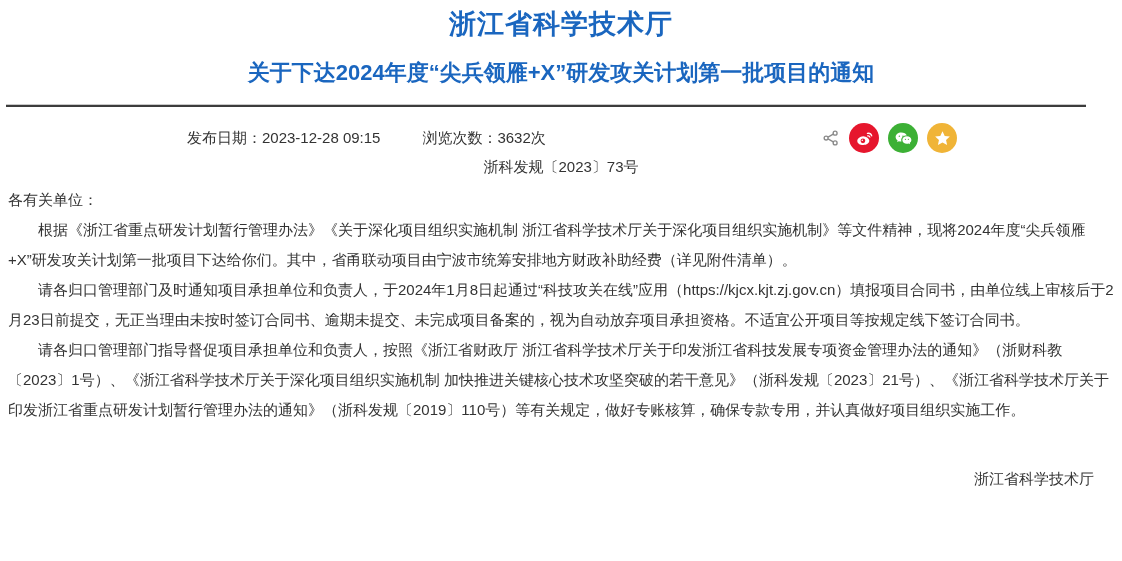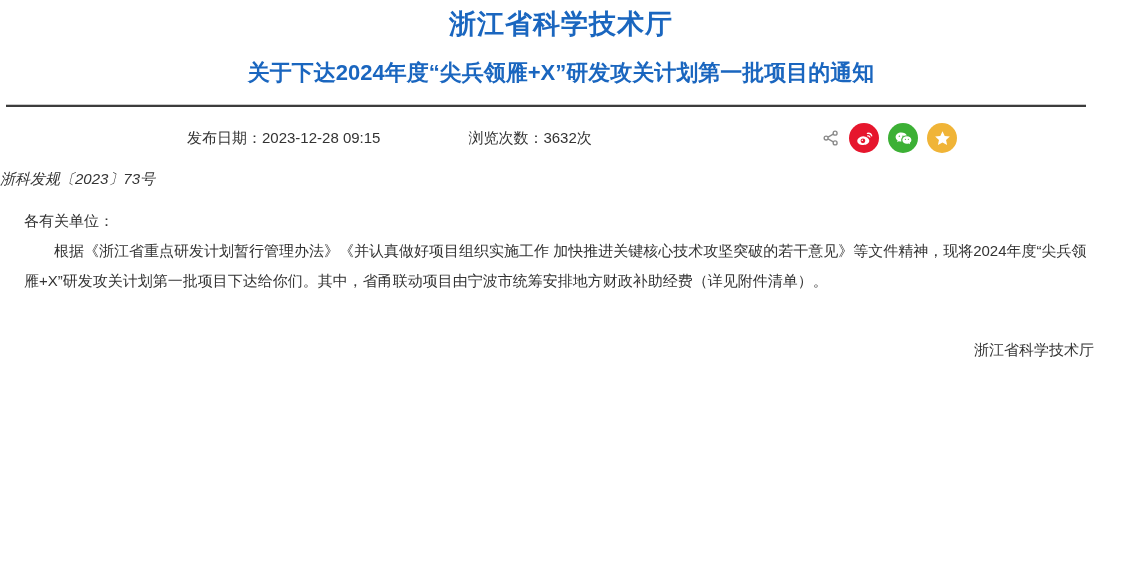--- a/index.html
+++ b/index.html
@@ -38,21 +38,21 @@
 
   .meta-row {
     display: flex;
     align-items: center;
     padding: 16px 165px 0 187px;
     font-size: 15px;
     color: #333;
     height: 46px;
   }
   .meta-item { white-space: nowrap; }
-  .meta-views { margin-left: 88px; }
+  .meta-views { margin-left: 42px; }
   .share-group {
     margin-left: auto;
     display: flex;
     align-items: center;
     gap: 9px;
   }
   .share-plain {
     width: 18px; height: 18px;
     display: flex; align-items: center; justify-content: center;
     cursor: pointer;
@@ -60,30 +60,29 @@
   .share-circle {
     width: 30px; height: 30px; border-radius: 50%;
     display: flex; align-items: center; justify-content: center;
     cursor: pointer;
   }
   .share-weibo  { background: #e6162d; }
   .share-wechat { background: #3cb035; }
   .share-qzone  { background: #f0b437; }
 
   .doc-number {
-    margin-top: 17px;
-    text-align: left;
+    margin-top: 5px;
+    text-align: center;
     font-size: 15px;
     color: #333;
-    font-style: italic;
   }
 
   .content {
-    margin-top: 17px;
-    padding: 0 24px;
+    margin-top: 8px;
+    padding: 0 8px;
     font-size: 15px;
     line-height: 30px;
     color: #333;
   }
   .content p { margin: 0; }
   .content p.indent { text-indent: 2em; }
 
   .attachment { margin-top: 22px; text-indent: 2em; }
   .doc-icon {
     display: inline-block;
@@ -161,21 +160,23 @@
           <path fill="#ffffff" d="M16 5l3.4 7.1 7.8.9-5.8 5.3 1.6 7.7L16 22l-7 4 1.6-7.7-5.8-5.3 7.8-.9z"></path>
         </svg>
       </span>
     </span>
   </div>
 
   <div class="doc-number">浙科发规〔2023〕73号</div>
 
   <div class="content">
     <p>各有关单位：</p>
-    <p class="indent">根据《浙江省重点研发计划暂行管理办法》《并认真做好项目组织实施工作 加快推进关键核心技术攻坚突破的若干意见》等文件精神，现将2024年度“尖兵领雁+X”研发攻关计划第一批项目下达给你们。其中，省甬联动项目由宁波市统筹安排地方财政补助经费（详见附件清单）。</p>
+    <p class="indent">根据《浙江省重点研发计划暂行管理办法》《关于深化项目组织实施机制 浙江省科学技术厅关于深化项目组织实施机制》等文件精神，现将2024年度“尖兵领雁+X”研发攻关计划第一批项目下达给你们。其中，省甬联动项目由宁波市统筹安排地方财政补助经费（详见附件清单）。</p>
+    <p class="indent">请各归口管理部门及时通知项目承担单位和负责人，于2024年1月8日起通过“科技攻关在线”应用（https://kjcx.kjt.zj.gov.cn）填报项目合同书，由单位线上审核后于2月23日前提交，无正当理由未按时签订合同书、逾期未提交、未完成项目备案的，视为自动放弃项目承担资格。不适宜公开项目等按规定线下签订合同书。</p>
+    <p class="indent">请各归口管理部门指导督促项目承担单位和负责人，按照《浙江省财政厅 浙江省科学技术厅关于印发浙江省科技发展专项资金管理办法的通知》（浙财科教〔2023〕1号）、《浙江省科学技术厅关于深化项目组织实施机制 加快推进关键核心技术攻坚突破的若干意见》（浙科发规〔2023〕21号）、《浙江省科学技术厅关于印发浙江省重点研发计划暂行管理办法的通知》（浙科发规〔2019〕110号）等有关规定，做好专账核算，确保专款专用，并认真做好项目组织实施工作。</p>
 
   </div>
 
   <div class="signature">
     <div>浙江省科学技术厅</div>
   </div>
 
 </div>
 
 </body></html>

